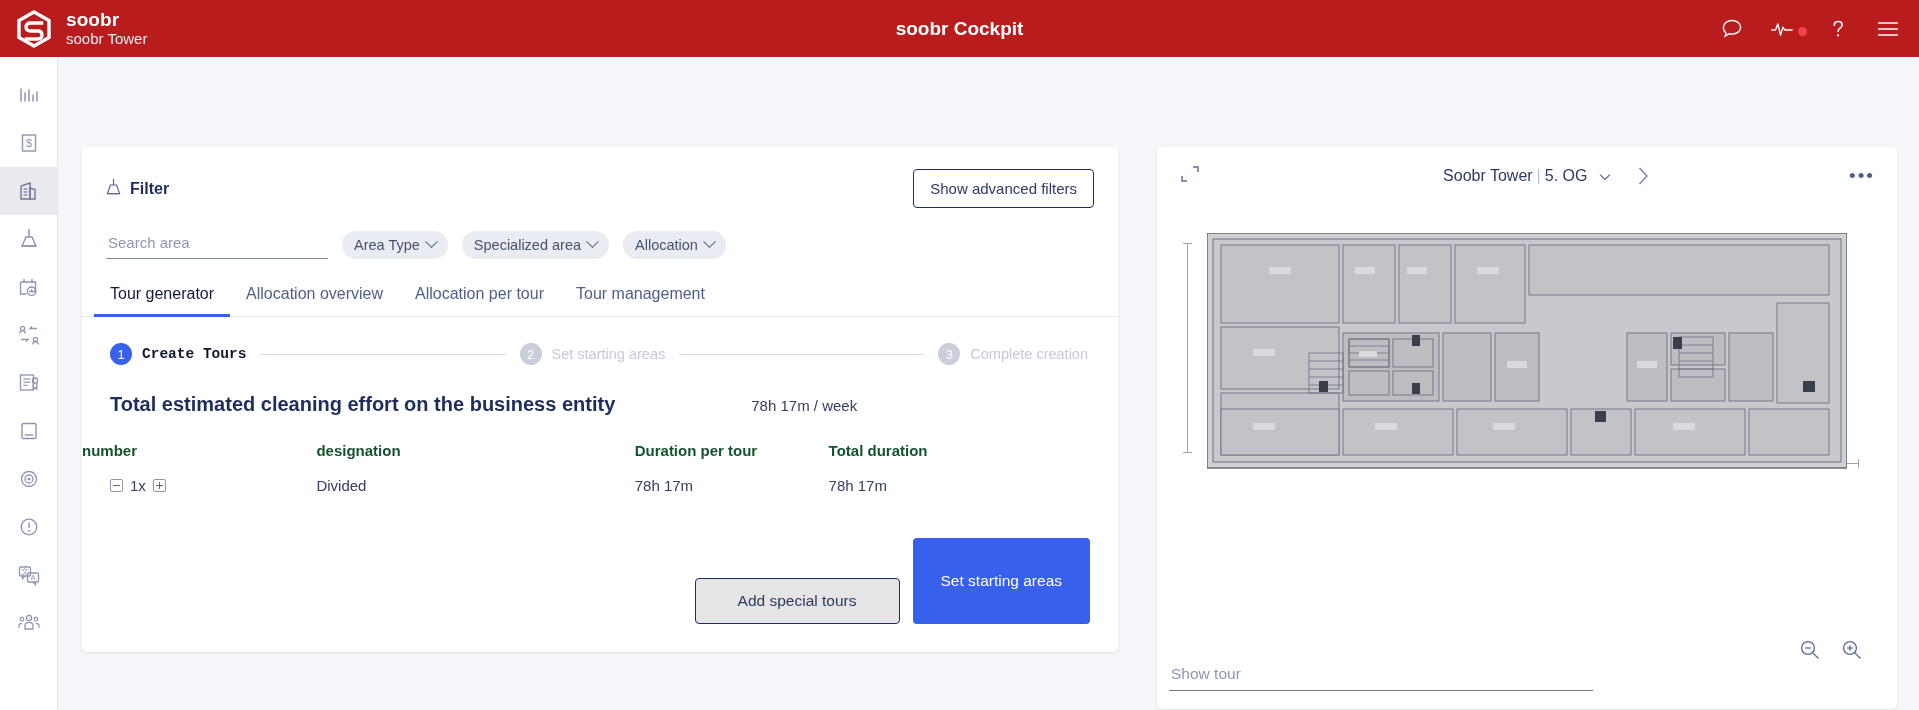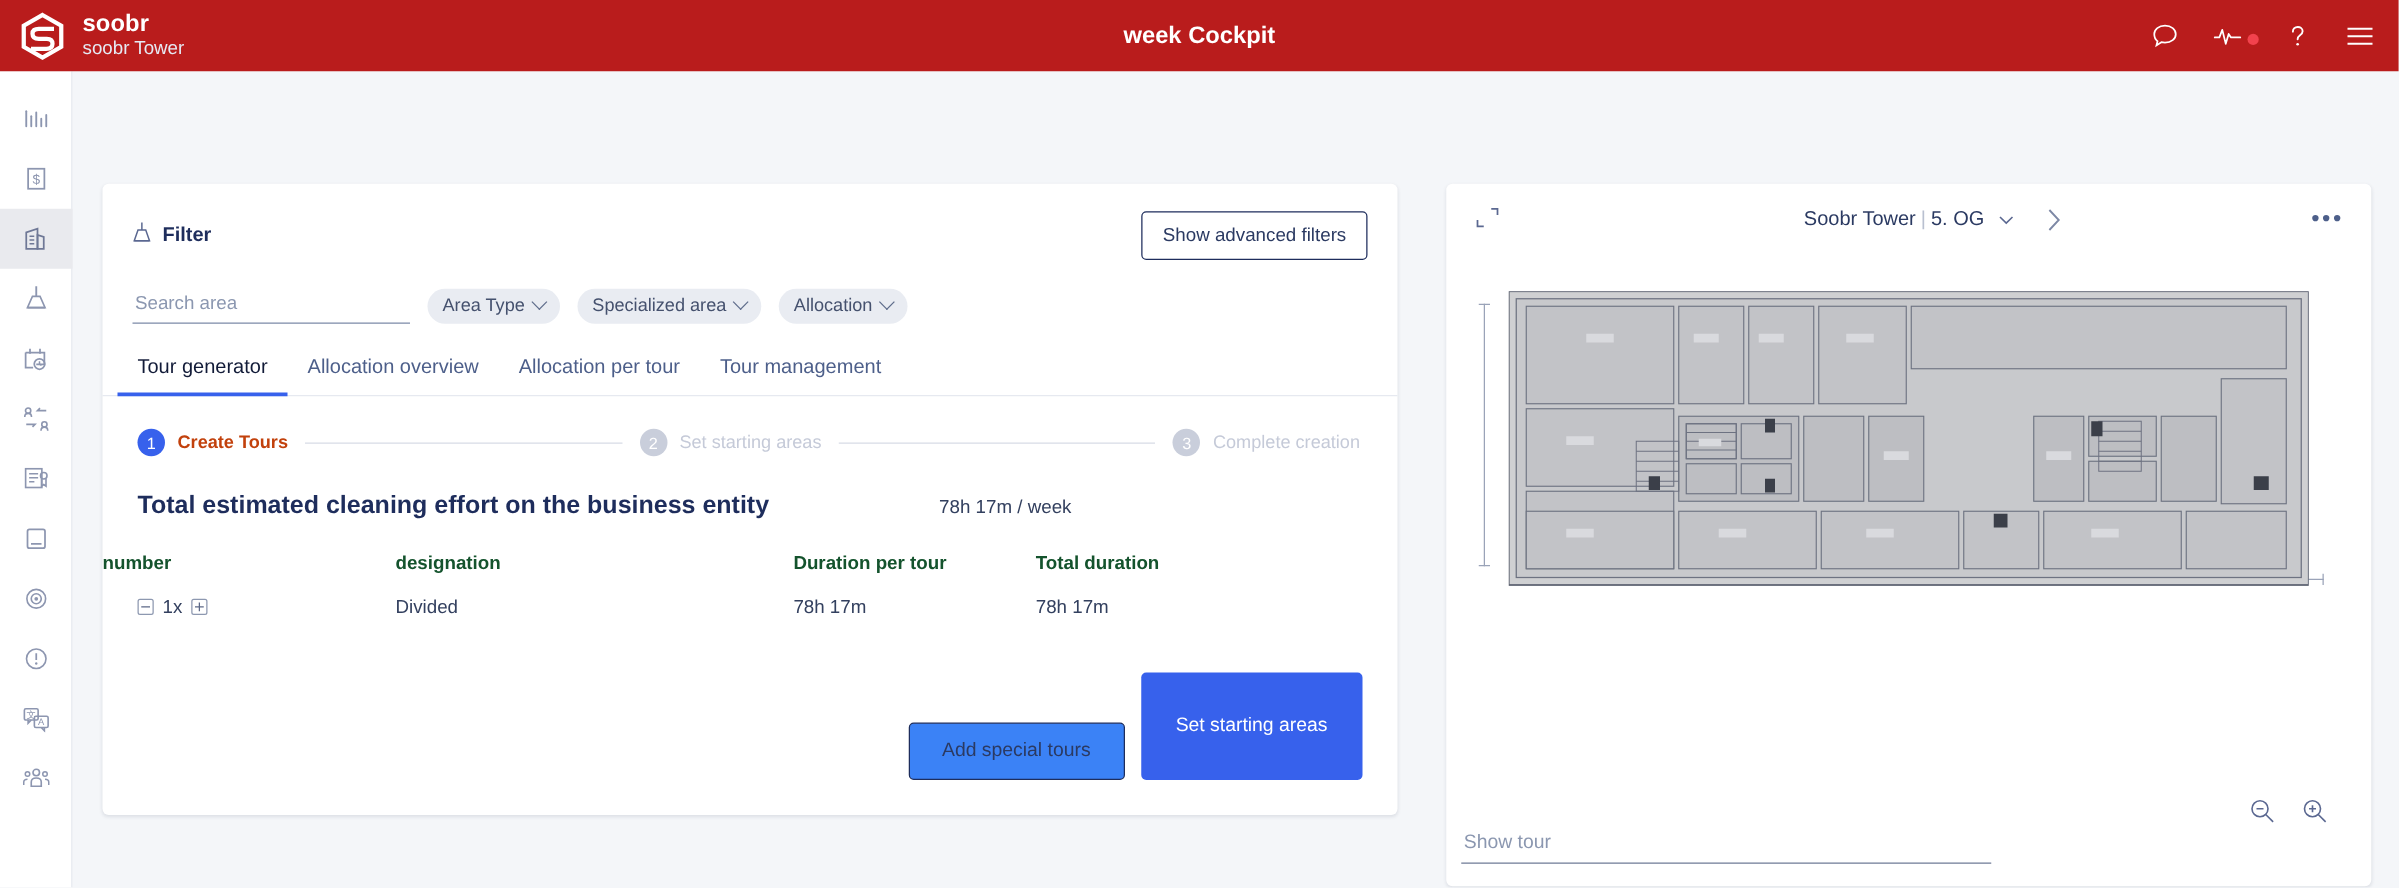--- a/index.html
+++ b/index.html
@@ -111,21 +111,21 @@
 
   
   .stepper { display: flex; align-items: center; padding: 26px 30px 0 28px; }
   .step { display: flex; align-items: center; gap: 10px; }
   .step-num {
     width: 22px; height: 22px; border-radius: 50%; color: #fff; font-size: 13px;
     display: flex; align-items: center; justify-content: center; background: #c9cedb;
   }
   .step.active .step-num { background: #3761ec; }
   .step-label { font-size: 14.5px; color: #c5cad8; white-space: nowrap; }
-  .step.active .step-label { color: #c2410c; font-weight: bold; }
+  .step.active .step-label { color: #0f172a; font-weight: bold; font-family: Liberation Mono, monospace; }
   .step-line { flex: 1; height: 1px; background: #d8dce6; margin: 0 14px; }
 
   
   .summary { display: flex; align-items: baseline; padding: 28px 28px 0 28px; }
   .summary-title { font-size: 20px; font-weight: bold; color: #1e2d5c; }
   .summary-value { font-size: 15px; color: #33405f; margin-left: 136px; }
 
   table.tours { width: 100%; border-collapse: collapse; margin-top: 26px; }
   table.tours th {
     text-align: left; font-size: 15px; color: #14532d; font-weight: bold;
@@ -139,22 +139,22 @@
   .numcell { display: flex; align-items: center; gap: 7px; }
   .sqbtn {
     width: 13px; height: 13px; border: 1px solid #8d98b0; border-radius: 2px;
     position: relative; display: inline-block;
   }
   .sqbtn:before { content: ""; position: absolute; left: 2px; right: 2px; top: 5px; height: 1px; background: #5c6887; }
   .sqbtn.plus:after { content: ""; position: absolute; top: 2px; bottom: 2px; left: 5px; width: 1px; background: #5c6887; }
 
   .actions { position: absolute; right: 28px; bottom: 28px; display: flex; gap: 13px; }
   .btn-ghost {
-    border: 1px solid #1e2d5c; background: #3b82f6; color: #2b3a62; border-radius: 4px;
-    font-size: 15.5px; padding: 13px 26px; font-family: inherit; white-space: nowrap; margin-top: 40px;
+    border: 1px solid #1e2d5c; background: #e5e5e5; color: #2b3a62; border-radius: 4px;
+    font-size: 15.5px; padding: 13px 42px; font-family: inherit; white-space: nowrap; margin-top: 40px;
   }
   .btn-primary {
     border: none; background: #3761ec; color: #fff; border-radius: 4px;
     font-size: 15.5px; padding: 14px 28px; font-family: inherit; white-space: nowrap;
   }
 
   
   .fp-head { display: flex; align-items: center; height: 58px; padding: 0 22px; position: relative; }
   .fp-title { position: absolute; left: 0; right: 0; text-align: center; font-size: 16px; color: #2b3a62; pointer-events: none; }
   .fp-title .bar { color: #b9c0d0; margin: 0 4px; }
@@ -195,21 +195,21 @@
           <path d="M20 3 L35 11.5 L35 28.5 L20 37 L5 28.5 L5 11.5 Z" fill="none" stroke="#ffffff" stroke-width="3.4"></path>
           <path d="M27.5 14 L17 14 Q12 14 12 18 Q12 22 17 22 L23.5 22 Q28 22 28 26 Q28 30 23 30 L12.5 30" fill="none" stroke="#ffffff" stroke-width="3.4" stroke-linecap="square"></path>
         </svg>
       </span>
       <span class="brand-text">
         <div class="brand-title">soobr</div>
         <div class="brand-sub">soobr Tower</div>
       </span>
     </div>
 
-    <div class="topbar-title">week Cockpit</div>
+    <div class="topbar-title">soobr Cockpit</div>
 
     <div class="topbar-icons">
       <span class="ti">
         <svg width="26" height="26" viewBox="0 0 26 26">
           <path d="M13 4.5c5 0 8.6 3 8.6 6.8s-3.6 6.8-8.6 6.8c-1 0-2-.1-2.9-.35L6.2 20.3l.8-3.3C5.2 15.7 4.4 13.7 4.4 11.3 4.4 7.5 8 4.5 13 4.5z" fill="none" stroke="#ffffff" stroke-width="1.4"></path>
         </svg>
       </span>
       <span class="ti">
         <svg width="28" height="26" viewBox="0 0 28 26">
           <polyline points="3,14 7,14 9.5,7.5 12.5,19.5 15,11 17,14 25,14" fill="none" stroke="#ffffff" stroke-width="1.5" stroke-linejoin="round" stroke-linecap="round"></polyline>

